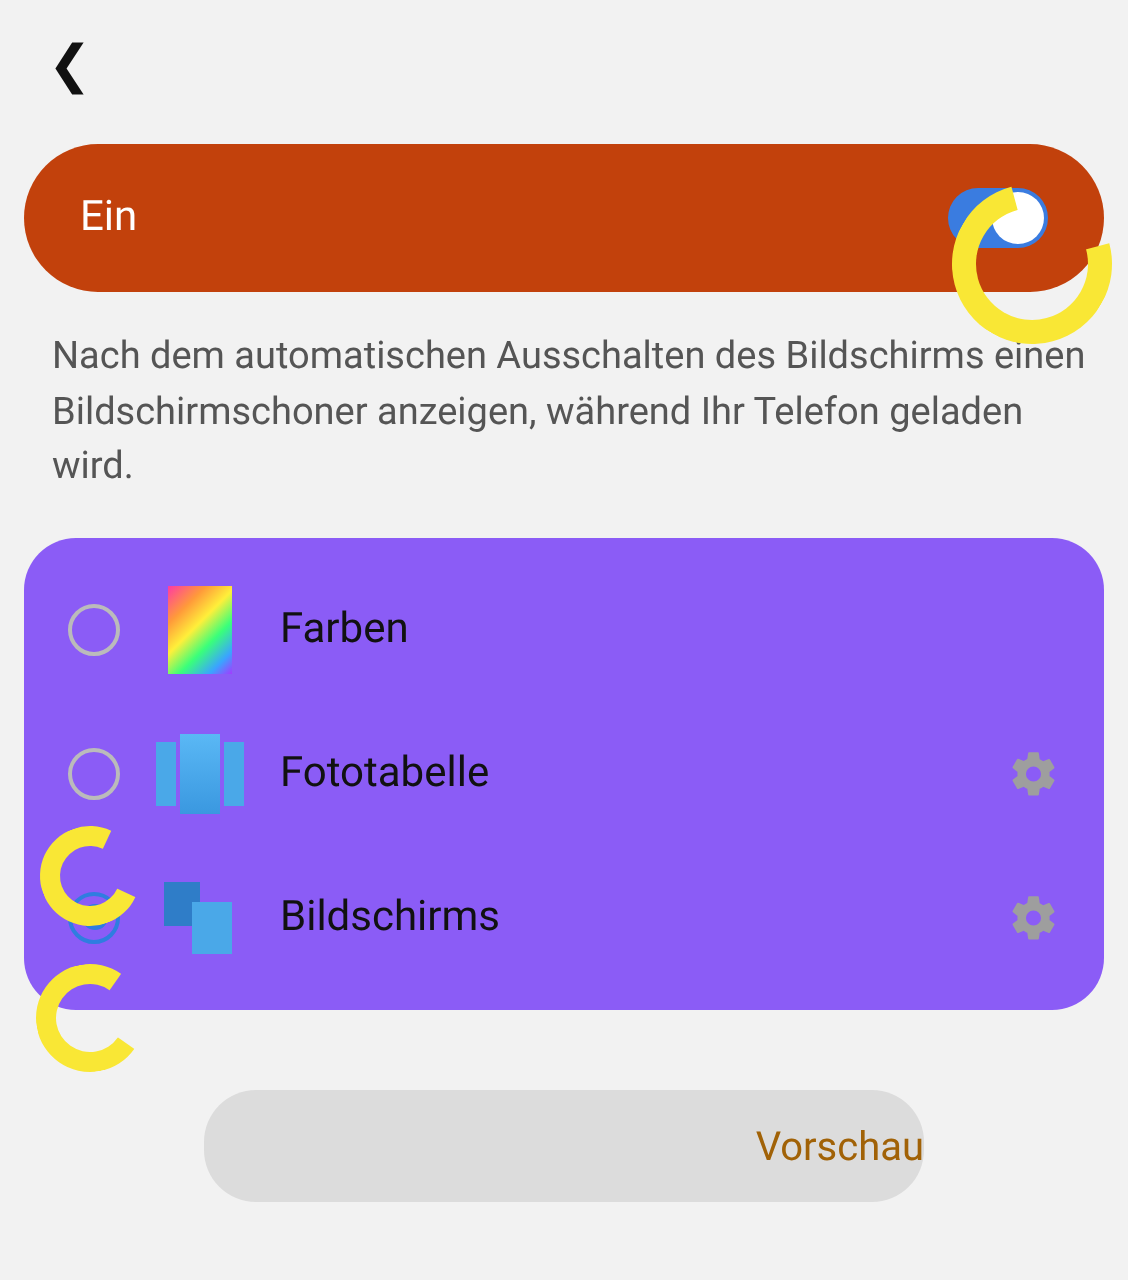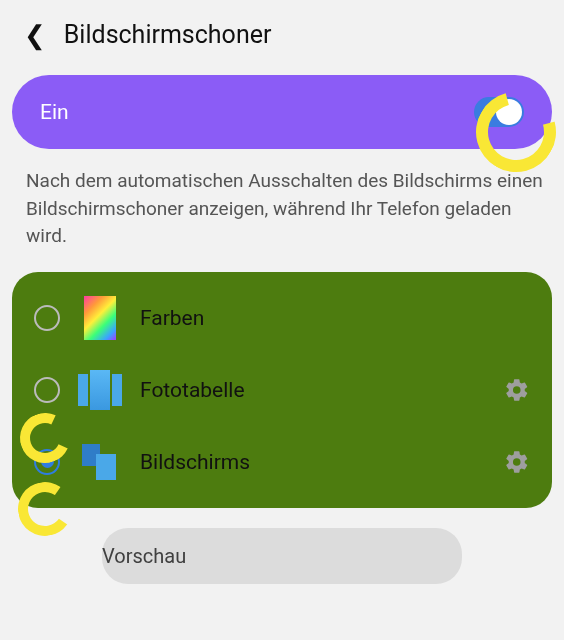--- a/index.html
+++ b/index.html
@@ -24,21 +24,21 @@
     line-height: 1;
     font-weight: 300;
   }
   .title {
     font-size: 25px;
     color: #111;
     font-weight: 400;
   }
   .toggle-card {
     margin: 6px 12px 18px 12px;
-    background: #8b5cf6;
+    background: #c2410c;
     border-radius: 40px;
     padding: 22px 28px;
     display: flex;
     align-items: center;
     justify-content: space-between;
     position: relative;
   }
   .toggle-label {
     color: #fff;
     font-size: 21px;
@@ -61,21 +61,21 @@
     border-radius: 50%;
   }
   .description {
     padding: 0 16px 22px 26px;
     color: #555;
     font-size: 19px;
     line-height: 1.45;
   }
   .options-card {
     margin: 0 12px;
-    background: #4d7c0f;
+    background: #8b5cf6;
     border-radius: 26px;
     padding: 10px 0;
   }
   .option-row {
     display: flex;
     align-items: center;
     padding: 14px 22px;
     gap: 18px;
     position: relative;
   }
@@ -145,48 +145,47 @@
   .gear {
     color: #9e9e9e;
     cursor: pointer;
     flex: 0 0 26px;
     display: flex;
     align-items: center;
     justify-content: center;
   }
   .gear svg { width: 26px; height: 26px; fill: #9e9e9e; }
   .preview-btn {
-    margin: 20px auto 0 auto;
+    margin: 40px auto 0 auto;
     width: 360px;
     background: #dcdcdc;
     border-radius: 26px;
-    text-align: left;
+    text-align: right;
     padding: 16px 0;
     font-size: 20px;
-    color: #404040;
+    color: #a16207;
     cursor: pointer;
   }
   
   .annot {
     position: absolute;
     border: 10px solid #f9e735;
     border-radius: 50%;
     pointer-events: none;
     z-index: 50;
   }
   .annot.a1 { width: 80px; height: 80px; right: 8px; top: 92px; border-top-color: transparent; transform: rotate(30deg); border-width: 12px;}
   .annot.a2 { width: 50px; height: 50px; left: 20px; top: 413px; border-right-color: transparent; transform: rotate(-20deg);}
   .annot.a3 { width: 54px; height: 54px; left: 18px; top: 482px; border-right-color: transparent; transform: rotate(-10deg);}
 </style>
 </head>
 <body>
 
 <div class="header">
   <span class="back-btn">❮</span>
-  <span class="title">Bildschirmschoner</span>
 </div>
 
 <div class="toggle-card">
   <span class="toggle-label">Ein</span>
   <div class="switch">
     <div class="switch-knob"></div>
   </div>
 </div>
 
 <div class="description">Nach dem automatischen Ausschalten des Bildschirms einen Bildschirmschoner anzeigen, während Ihr Telefon geladen wird.</div>

